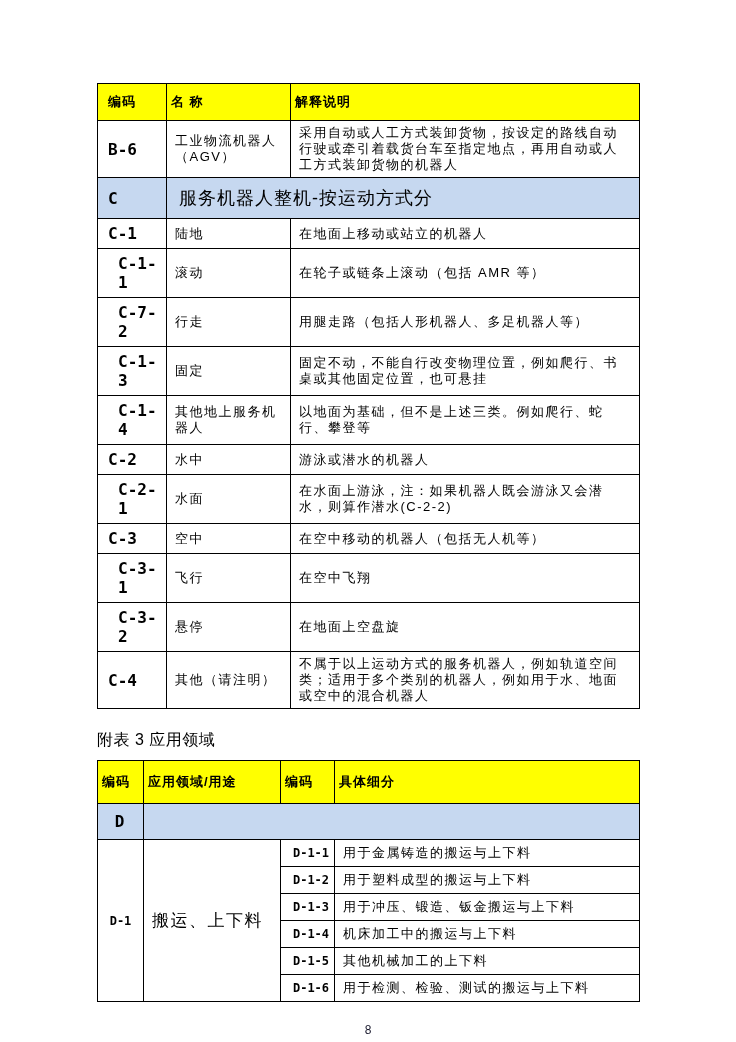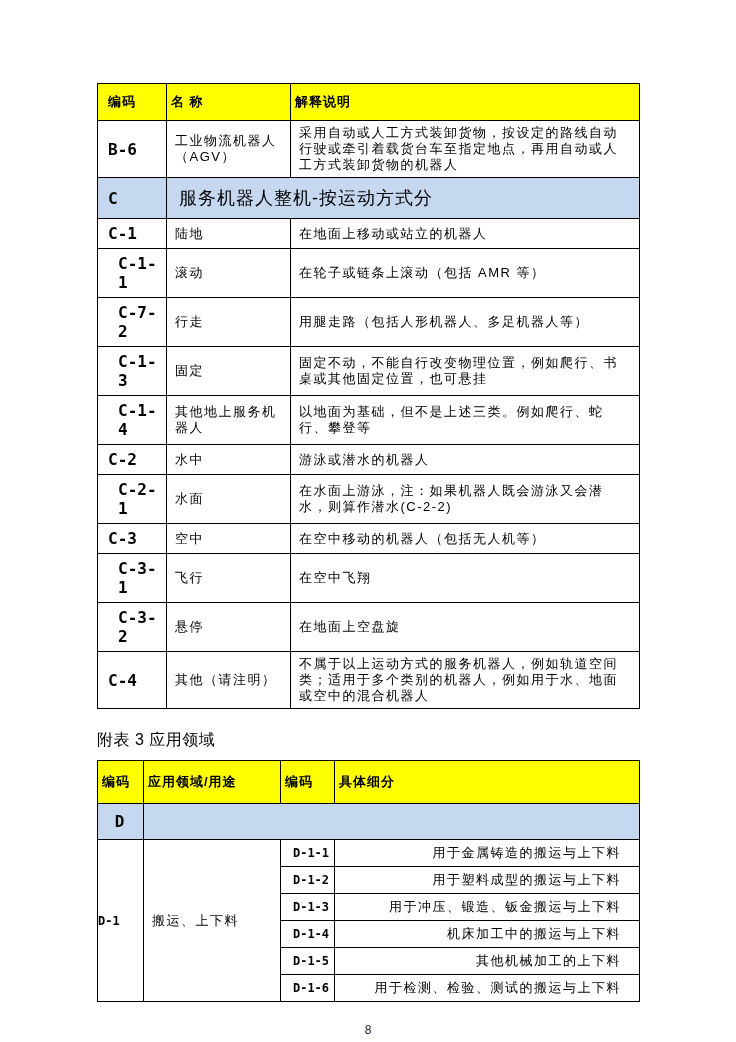--- a/index.html
+++ b/index.html
@@ -74,34 +74,33 @@
     font-family: "DejaVu Sans Mono", monospace;
     font-weight: bold;
     font-size: 12px;
     padding: 5px 2px 5px 9px;
     text-align: center;
   }
   .tbl2 td.subdesc {
     font-size: 13px;
     letter-spacing: 1.5px;
     line-height: 16px;
-    padding: 5px 18px;
+    padding: 5px 8px;
     height: 27px;
-    text-align: right;
   }
   .tbl2 td.groupname {
-    font-size: 13px;
+    font-size: 17px;
     letter-spacing: 1.5px;
     padding: 4px 8px;
   }
   .tbl2 td.groupcode {
     font-family: "DejaVu Sans Mono", monospace;
     font-weight: bold;
     font-size: 12px;
-    text-align: left;
+    text-align: center;
   }
   .page-number {
     margin-top: 21px;
     text-align: center;
     font-size: 12px;
     color: #1a1a2e;
   }
 </style>
 </head>
 <body>

